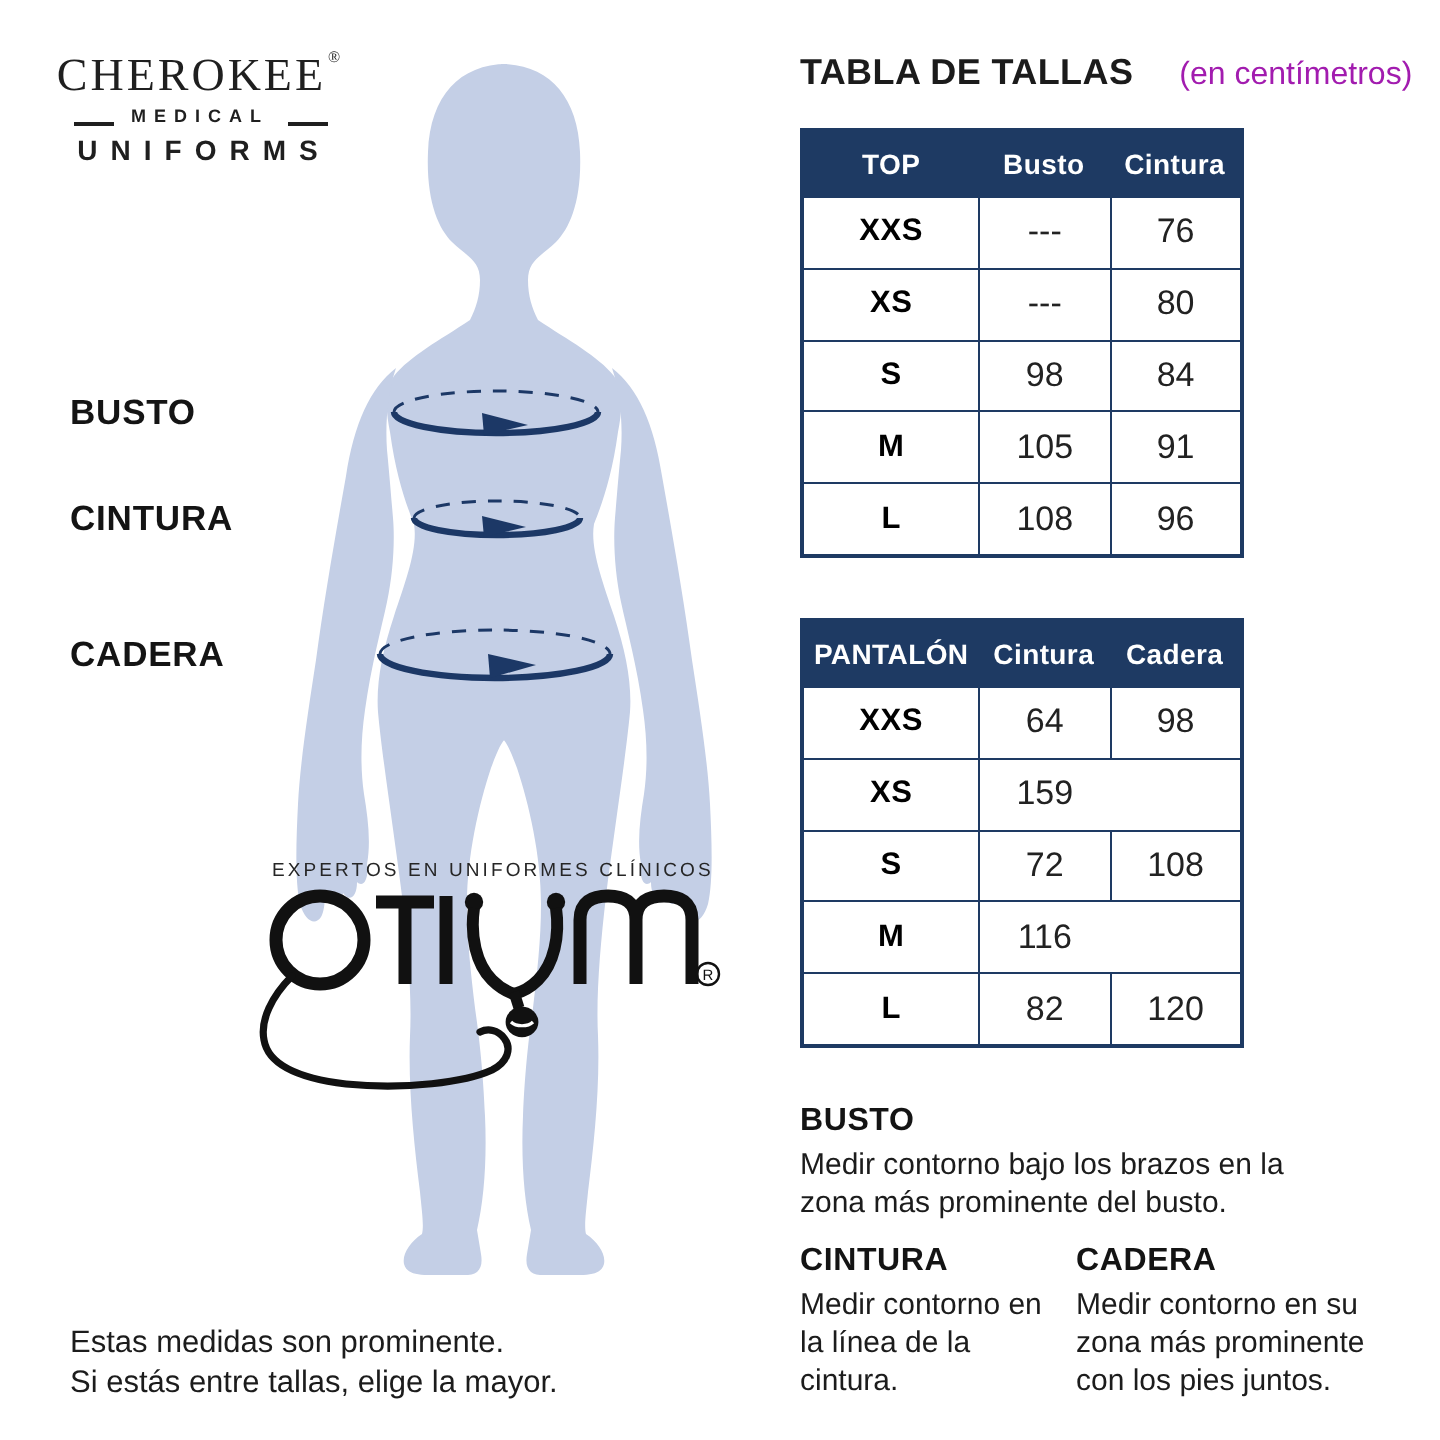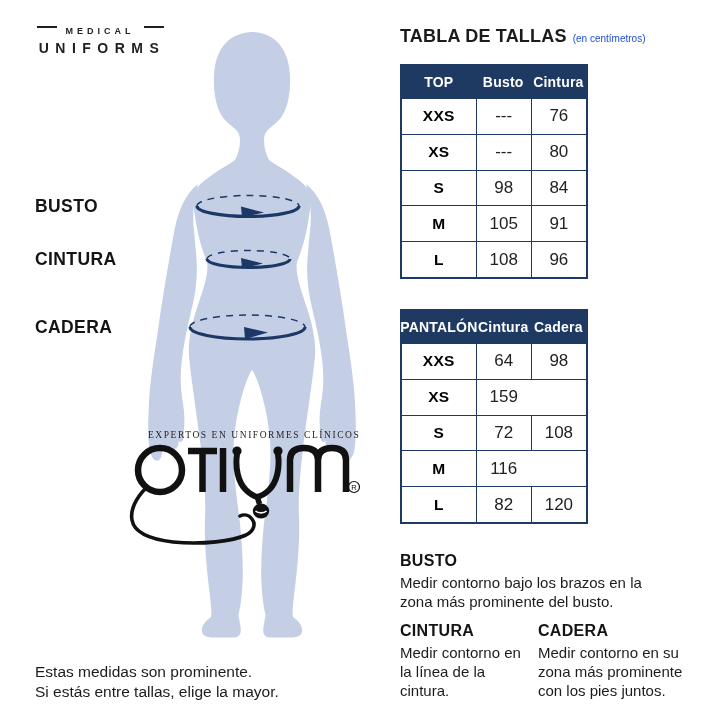--- a/index.html
+++ b/index.html
@@ -6,44 +6,44 @@
   .canvas{
     position:relative;width:720px;height:720px;background:#fff;overflow:hidden;
     font-family:"Liberation Sans",sans-serif;color:#1b1b1b;
   }
   .figure-svg{position:absolute;left:0;top:0;width:720px;height:720px;}
 
   
   .cherokee{position:absolute;left:26px;top:24px;width:148px;text-align:center;color:#1f1f1f;}
   .ck-name{font-family:"Liberation Serif","DejaVu Serif",serif;font-size:23px;letter-spacing:1.5px;white-space:nowrap;font-weight:500;}
   .ck-name sup{font-size:8px;vertical-align:14px;margin-left:1px;}
-  .ck-medical{display:flex;align-items:flex-start;justify-content:center;gap:9px;margin-top:2px;}
+  .ck-medical{display:flex;align-items:flex-end;justify-content:center;gap:9px;margin-top:2px;}
   .ck-medical .word{font-size:9px;letter-spacing:4px;font-weight:600;}
   .ck-dash{width:20px;height:2px;background:#1f1f1f;}
   .ck-uniforms{font-size:14px;letter-spacing:6.5px;font-weight:700;margin-top:4px;margin-left:4px;white-space:nowrap;}
 
   
   .side-label{position:absolute;left:35px;font-size:17.5px;font-weight:700;letter-spacing:.4px;color:#141414;white-space:nowrap;}
 
   
   .chart-title{position:absolute;left:400px;top:26px;white-space:nowrap;}
   .chart-title .main{font-size:18px;font-weight:700;letter-spacing:.2px;}
-  .chart-title .unit{font-size:10px;margin-left:6px;color:#1d4ed8;}
-
-  
-  .size-table{position:absolute;left:400px;width:188px;border:2px solid #1e3a63;background:#fff;box-sizing:border-box;}
+  .chart-title .unit{font-size:16px;margin-left:23px;color:#a21caf;}
+
+  
+  .size-table{position:absolute;left:400px;width:222px;border:2px solid #1e3a63;background:#fff;box-sizing:border-box;}
   .thead{display:grid;grid-template-columns:40% 30% 30%;background:#1e3a63;color:#fff;height:32px;}
   .thead>div{display:flex;align-items:center;justify-content:center;font-weight:700;font-size:14px;letter-spacing:.2px;}
   .trow{display:grid;grid-template-columns:40% 30% 30%;height:34.8px;border-top:1.5px solid #1e3a63;}
   .trow>div{display:flex;align-items:center;justify-content:center;font-size:17px;color:#222;}
   .trow>div+div{border-left:1.5px solid #1e3a63;}
   .trow .size-cell{font-weight:700;font-size:15.5px;color:#000;letter-spacing:.3px;}
 
   
-  .otium-tagline{position:absolute;left:148px;top:430px;font-size:9.5px;letter-spacing:1.55px;color:#262626;white-space:nowrap;font-weight:500;font-family:Liberation Serif, serif;}
+  .otium-tagline{position:absolute;left:136px;top:430px;font-size:9.5px;letter-spacing:1.55px;color:#262626;white-space:nowrap;font-weight:500;}
   .otium-svg{position:absolute;left:128px;top:440px;width:250px;height:110px;}
   .sr{position:absolute;width:1px;height:1px;overflow:hidden;clip-path:inset(50%);white-space:nowrap;}
 
   
   .instr{position:absolute;}
   .instr .ih{font-size:16px;font-weight:700;letter-spacing:.3px;margin-bottom:3px;color:#141414;}
   .instr .it{font-size:15px;line-height:19px;color:#1c1c1c;}
   .instr-busto{left:400px;top:552px;width:260px;}
   .instr-cintura{left:400px;top:622px;width:132px;}
   .instr-cadera{left:538px;top:622px;width:168px;}
@@ -117,20 +117,21 @@
     </g>
 
     <g stroke="#1c3866" fill="none">
       <path d="M 190 327 A 57.5 12 0 0 1 305 327" stroke-width="1.5" stroke-dasharray="7 6"></path>
       <path d="M 190 327 A 57.5 12 0 0 0 305 327" stroke-width="3.2"></path>
       <polygon points="268,332.5 244,327 245,339" fill="#1c3866" stroke="none"></polygon>
     </g>
   </svg>
 
   <header class="cherokee">
+    <div class="ck-name"><span>CHEROKEE</span><sup>®</sup></div>
     <div class="ck-medical">
       <span class="ck-dash"></span>
       <span class="word">MEDICAL</span>
       <span class="ck-dash"></span>
     </div>
     <div class="ck-uniforms">UNIFORMS</div>
   </header>
 
   <div class="side-label" style="top:196px;">BUSTO</div>
   <div class="side-label" style="top:249px;">CINTURA</div>

